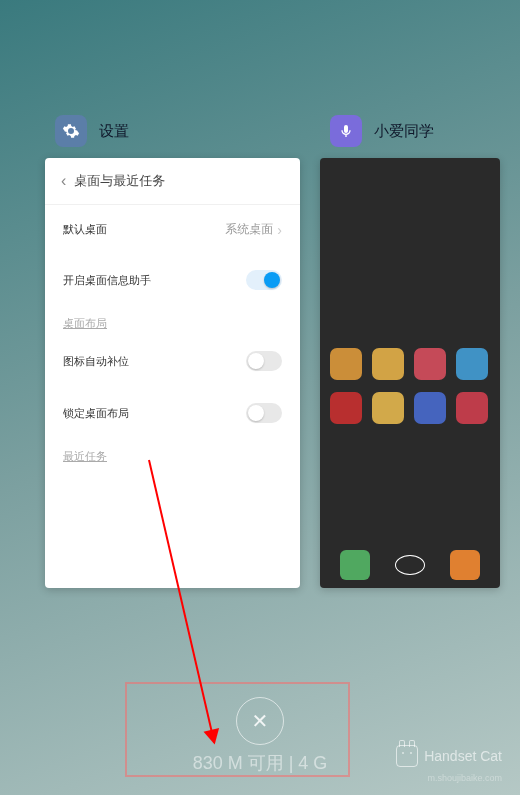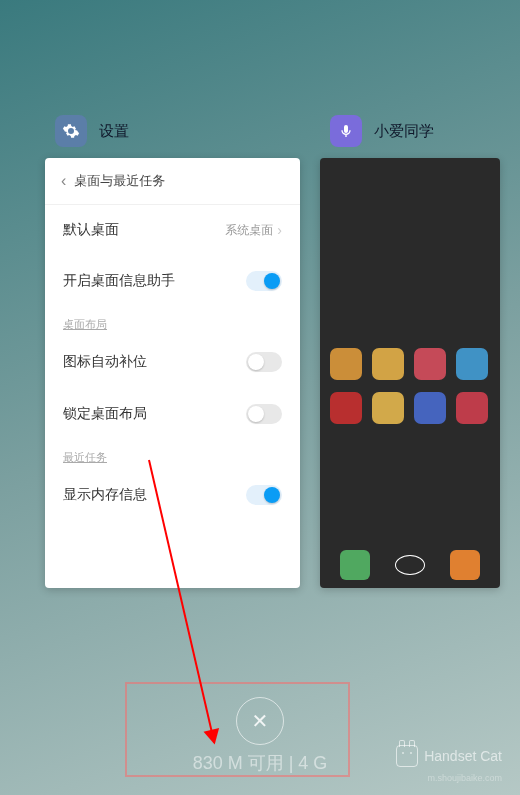--- a/index.html
+++ b/index.html
@@ -77,21 +77,21 @@
       font-size: 13px;
     }
     .setting-row {
       display: flex;
       align-items: center;
       justify-content: space-between;
       padding: 16px 18px;
     }
     .setting-label {
       color: #333;
-      font-size: 14px;
+      font-size: 11px;
     }
     .setting-value {
       color: #999;
       font-size: 12px;
       display: flex;
       align-items: center;
       gap: 4px;
     }
     .setting-value::after {
       content: "›";
@@ -310,24 +310,20 @@
     <div class="section-title">桌面布局</div>
     <div class="setting-row">
       <span class="setting-label">图标自动补位</span>
       <div class="switch"></div>
     </div>
     <div class="setting-row">
       <span class="setting-label">锁定桌面布局</span>
       <div class="switch"></div>
     </div>
     <div class="section-title">最近任务</div>
-    <div class="setting-row">
-      <span class="setting-label">显示内存信息</span>
-      <div class="switch on"></div>
-    </div>
   </div>
 
   <div class="card card-xiaoai">
     <div class="xiaoai-grid">
       <div class="xiaoai-app" style="background:#e8a03c"></div>
       <div class="xiaoai-app" style="background:#f0b94a"></div>
       <div class="xiaoai-app" style="background:#e05060"></div>
       <div class="xiaoai-app" style="background:#44a5e0"></div>
       <div class="xiaoai-app" style="background:#d13030"></div>
       <div class="xiaoai-app" style="background:#f0c050"></div>

